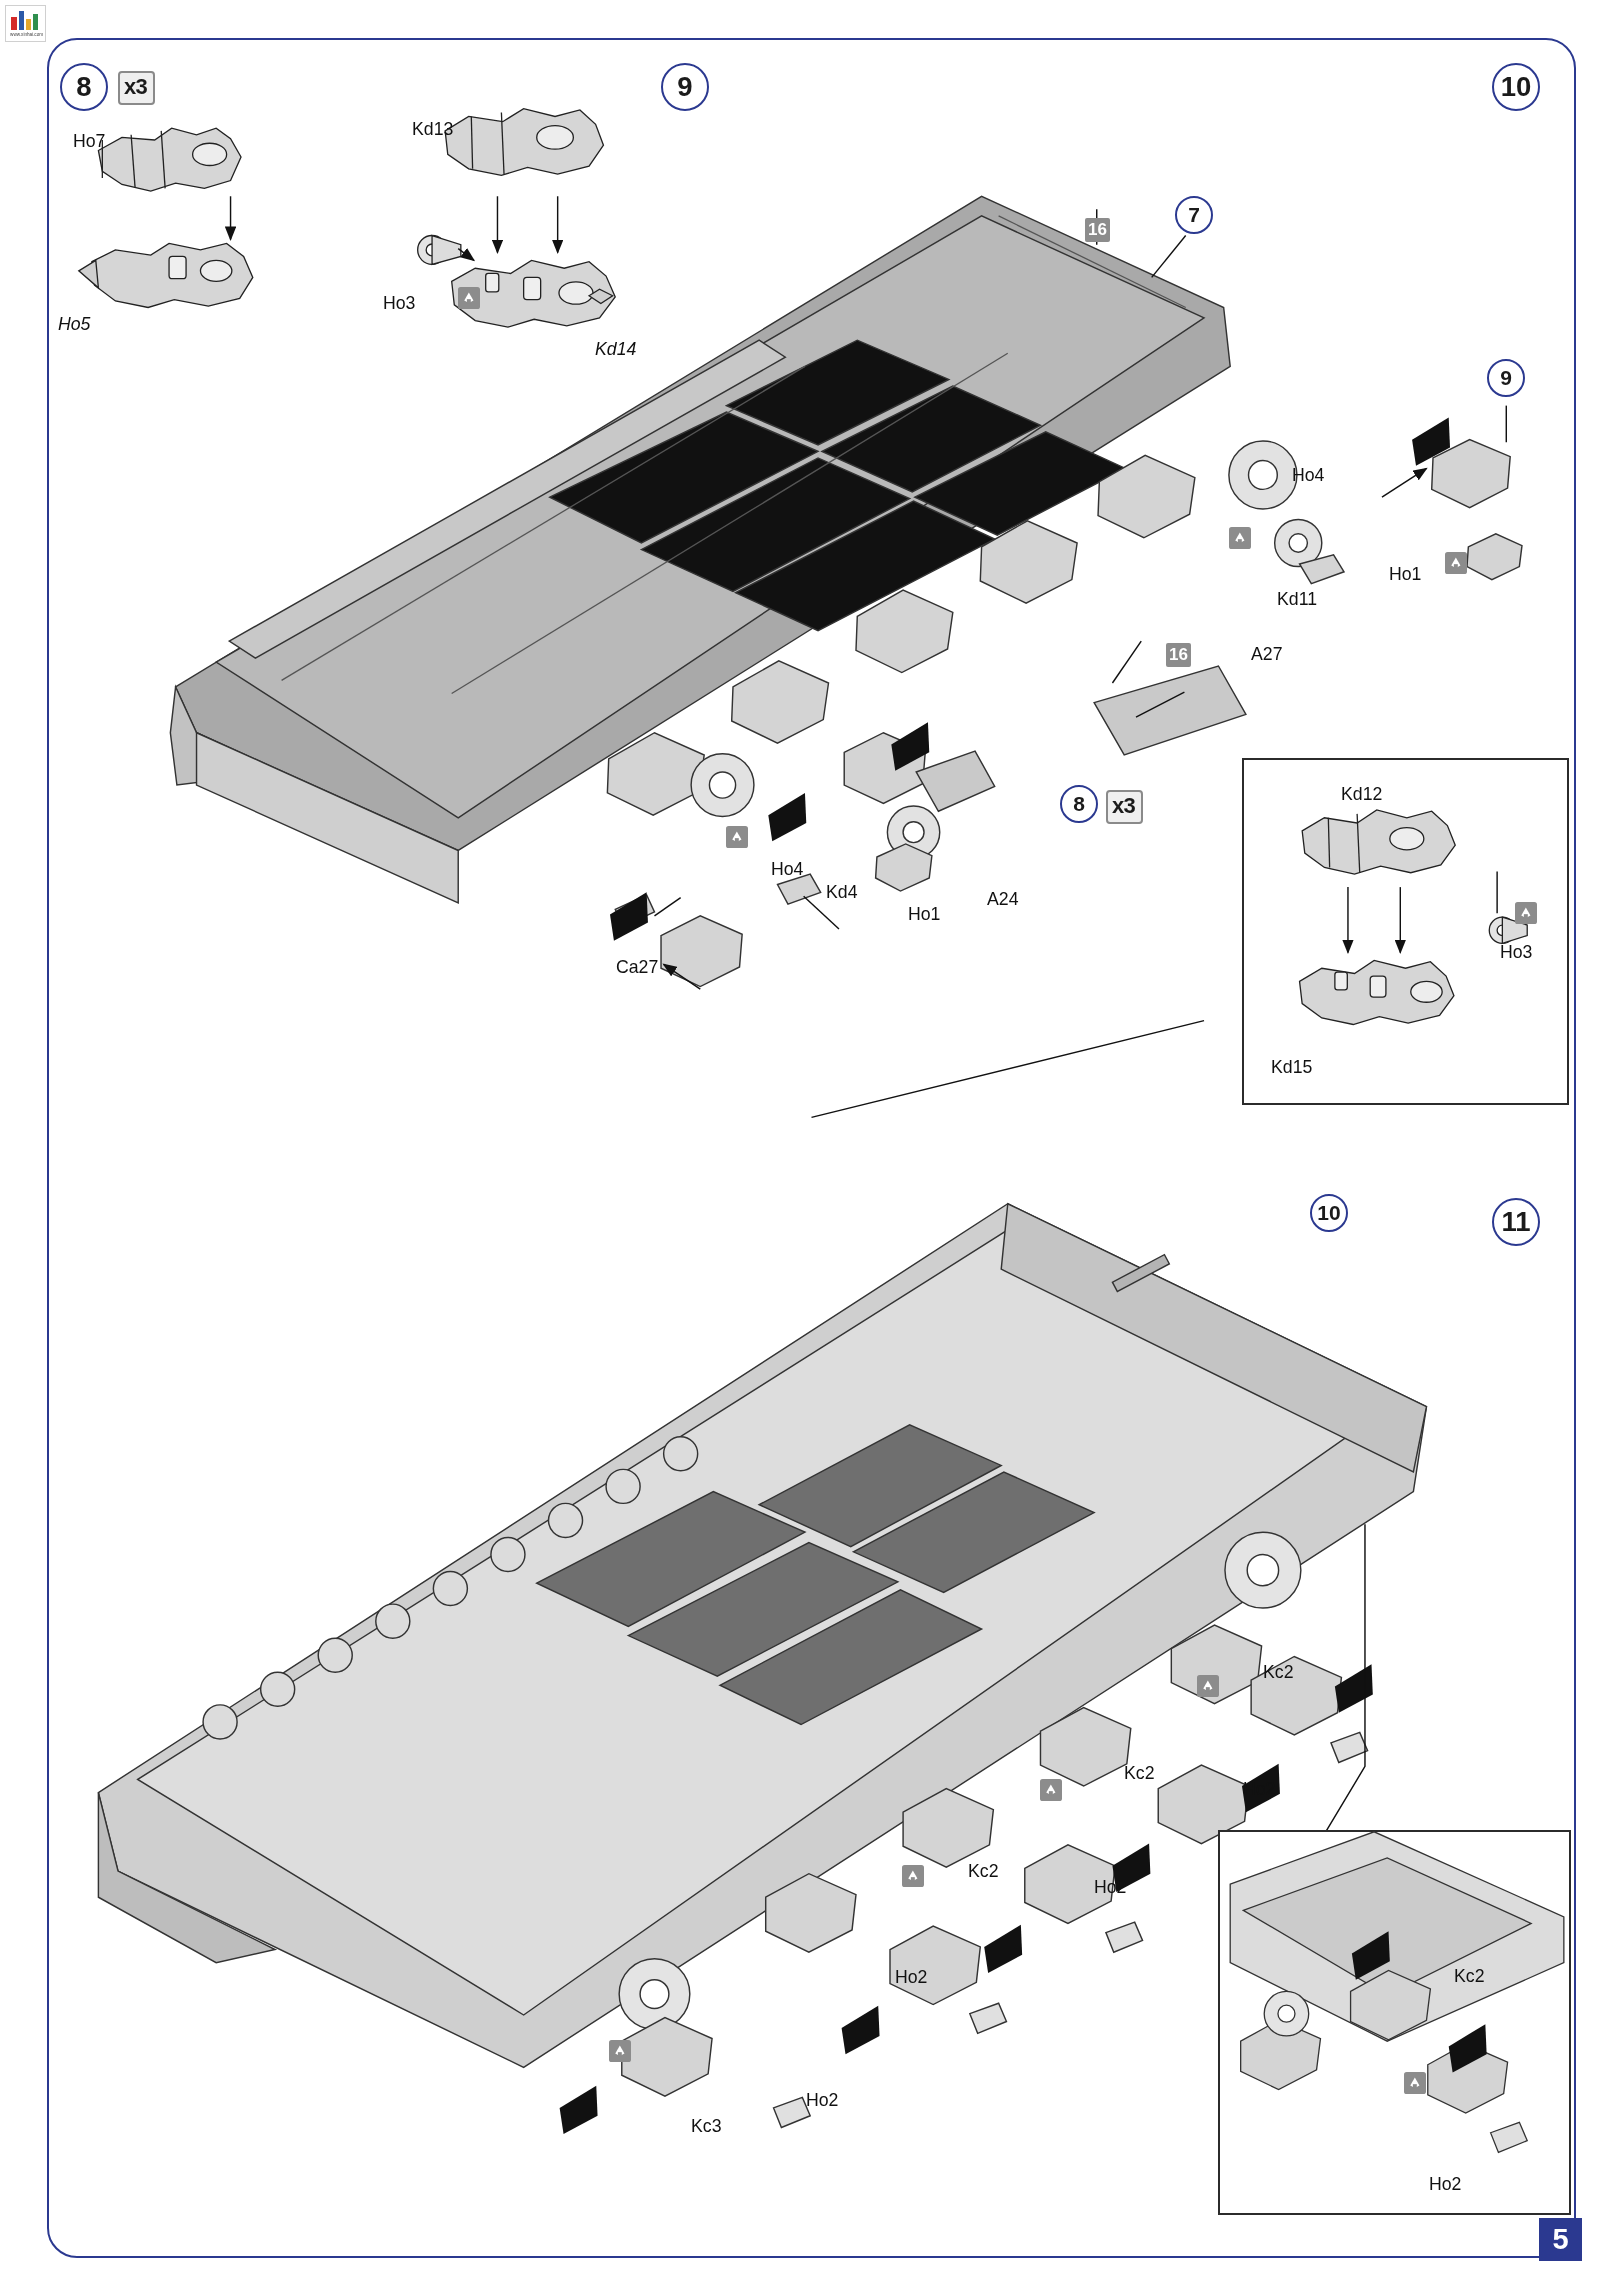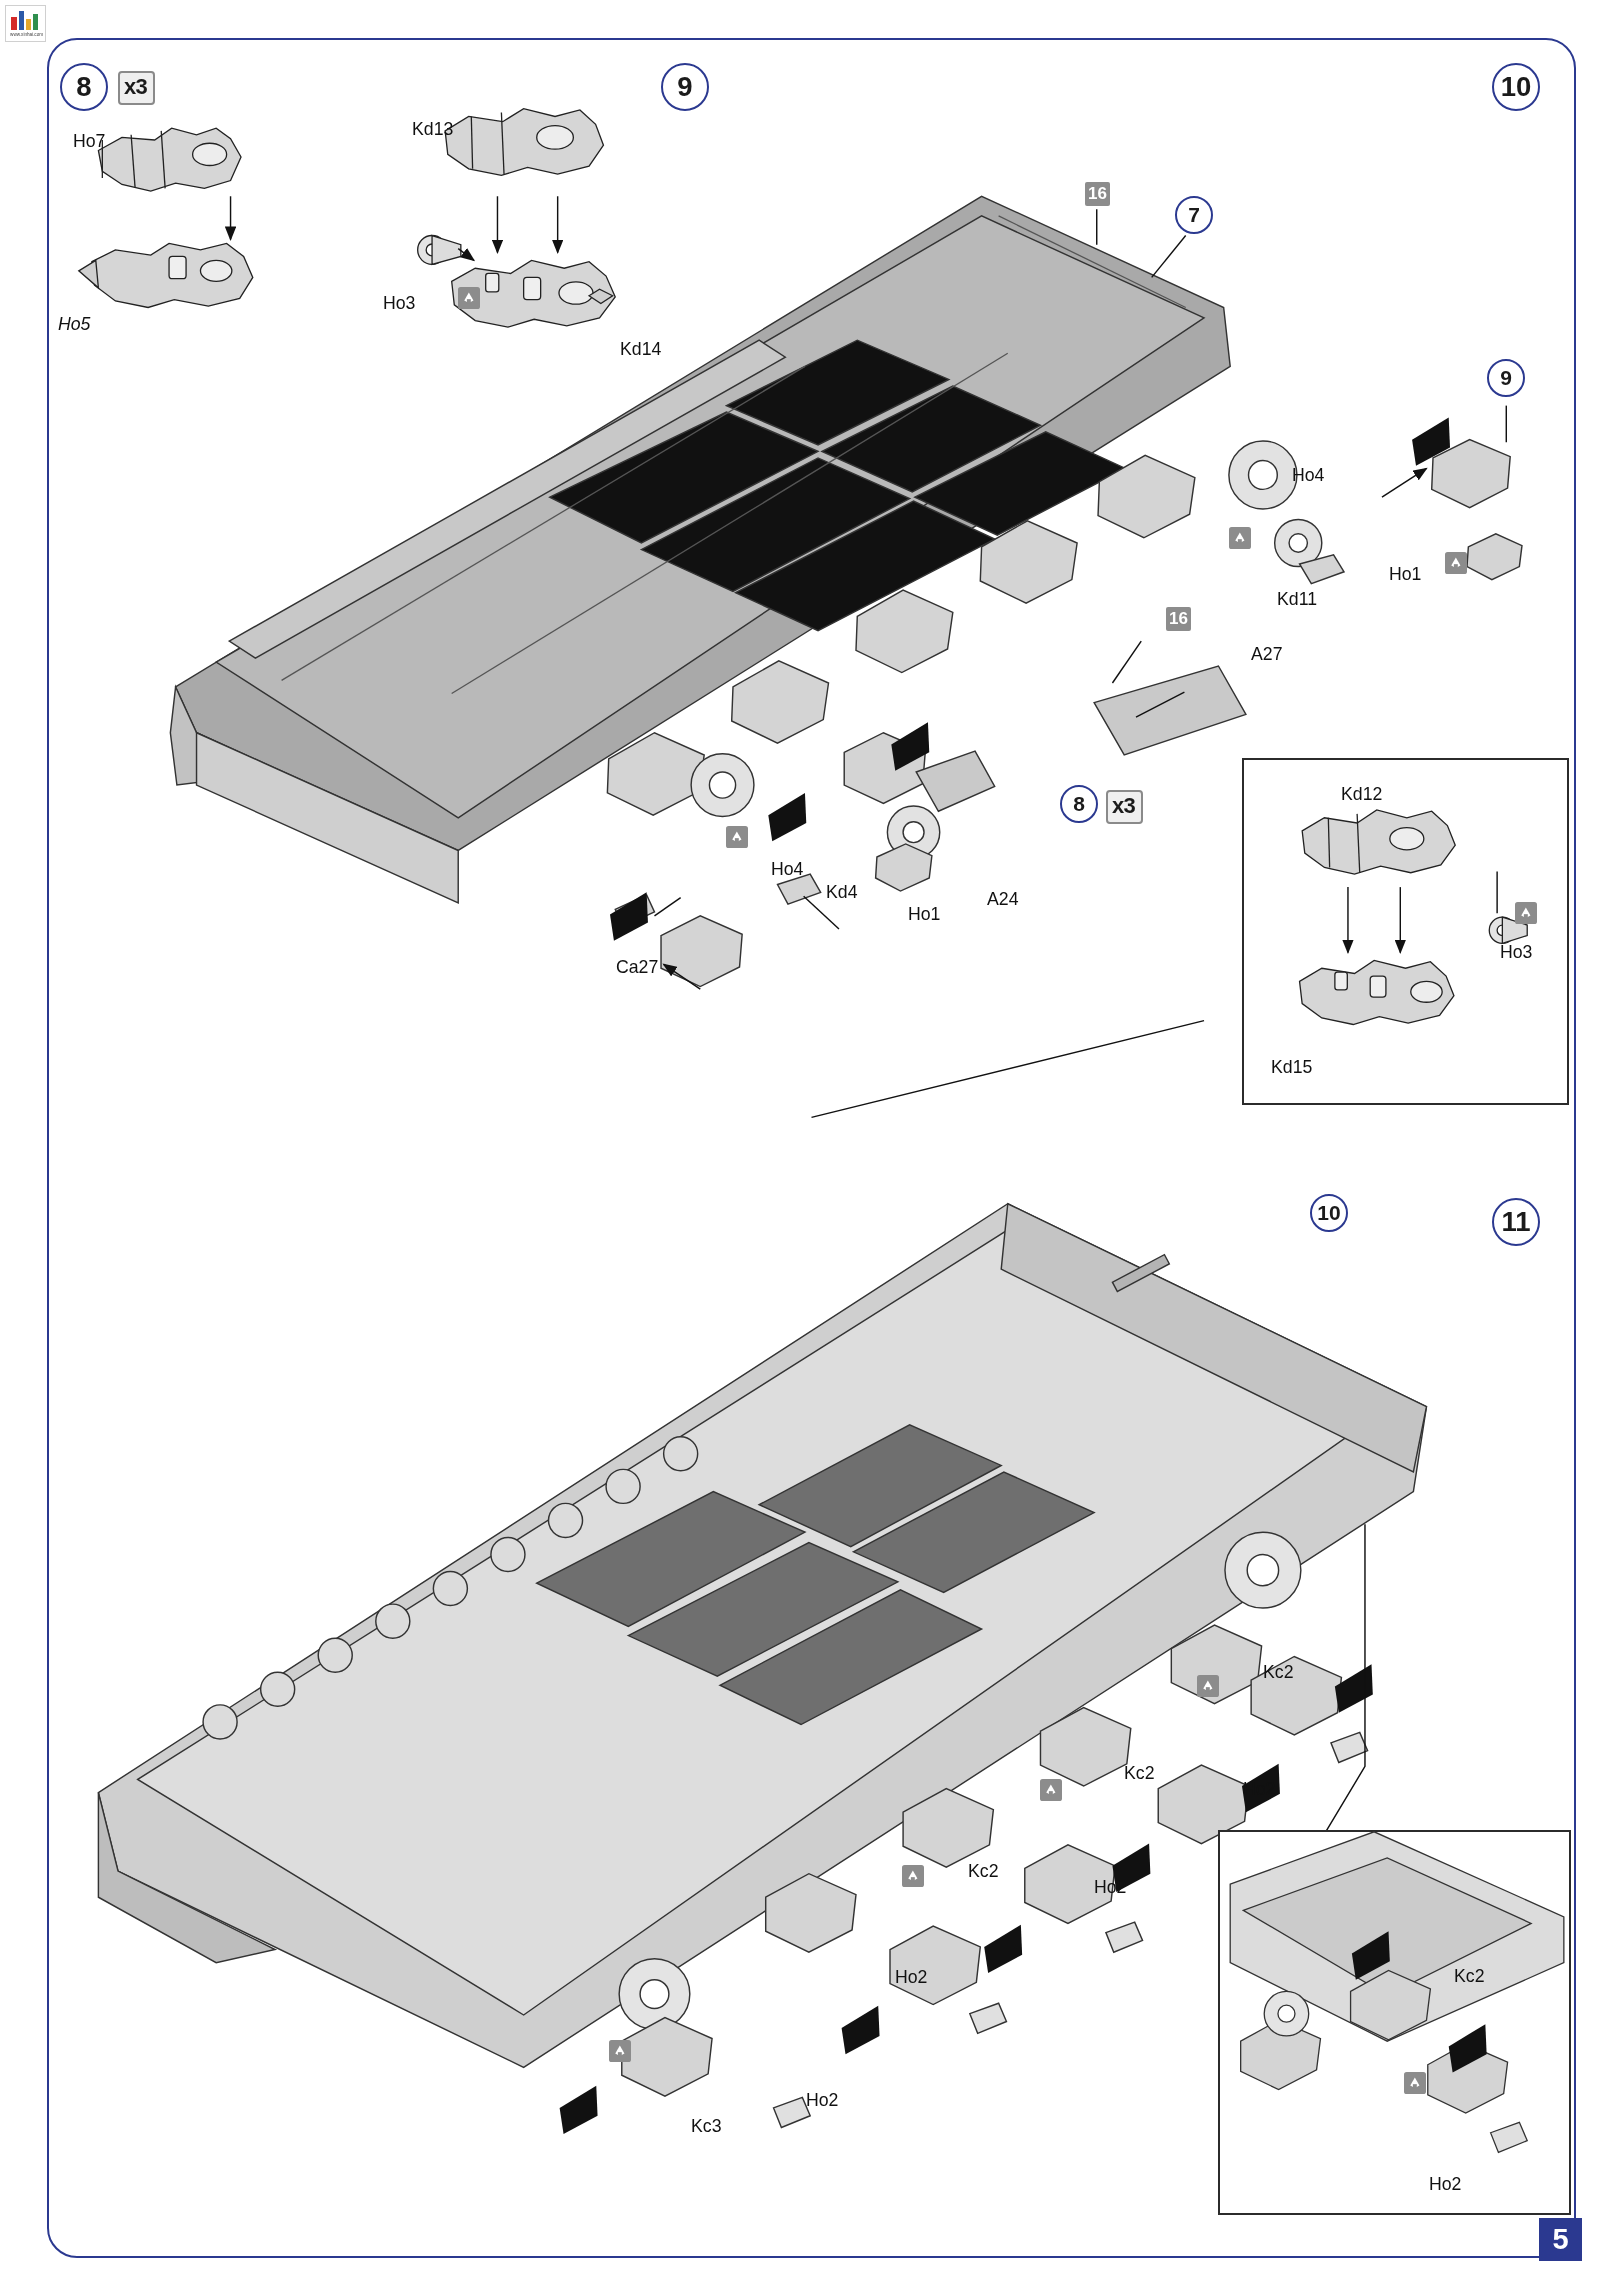--- a/index.html
+++ b/index.html
@@ -102,20 +102,21 @@
     background: #8c8c8c;
     color: #ffffff;
     font-size: 17px;
     font-weight: bold;
     width: 25px;
     height: 23.6px;
     display: flex;
     align-items: center;
     justify-content: center;
     border-radius: 2px;
+    margin-top: 36px;
   }
   
   .glue-box {
     position: absolute;
     width: 22px;
     height: 22px;
     background: #8c8c8c;
     border-radius: 2.6px;
     display: flex;
     align-items: center;
@@ -391,21 +392,21 @@
 
   <div class="step-circle" style="left:661px; top:63px;">9</div>
   <div class="lbl" style="left:412px; top:119px;">Kd13</div>
   <div class="lbl" style="left:383px; top:293px;">Ho3</div>
   <div class="glue-box" style="left:458px; top:287px;">
     <svg width="15.7" height="15.7" viewBox="0 0 24 24">
         <path d="M5 16 L12 4 L19 16 L12 20 Z" fill="#fff"></path>
         <rect x="9" y="14" width="6" height="6" fill="#8c8c8c"></rect>
       </svg>
   </div>
-  <div class="lbl" style="left:620px; top:339px;">Kd14</div>
+  <div class="lbl" style="left:595px; top:339px;font-style:italic;">Kd14</div>
 
   <div class="step-circle" style="left:1492px; top:63px;">10</div>
   <div class="num-box" style="left:1085px; top:182px;">16</div>
   <div class="step-circle small" style="left:1175px; top:196px;">7</div>
   <div class="step-circle small" style="left:1487px; top:359px;">9</div>
 
   <div class="glue-box" style="left:1229px; top:527px;">
     <svg width="15.7" height="15.7" viewBox="0 0 24 24">
         <path d="M5 16 L12 4 L19 16 L12 20 Z" fill="#fff"></path>
         <rect x="9" y="14" width="6" height="6" fill="#8c8c8c"></rect>

